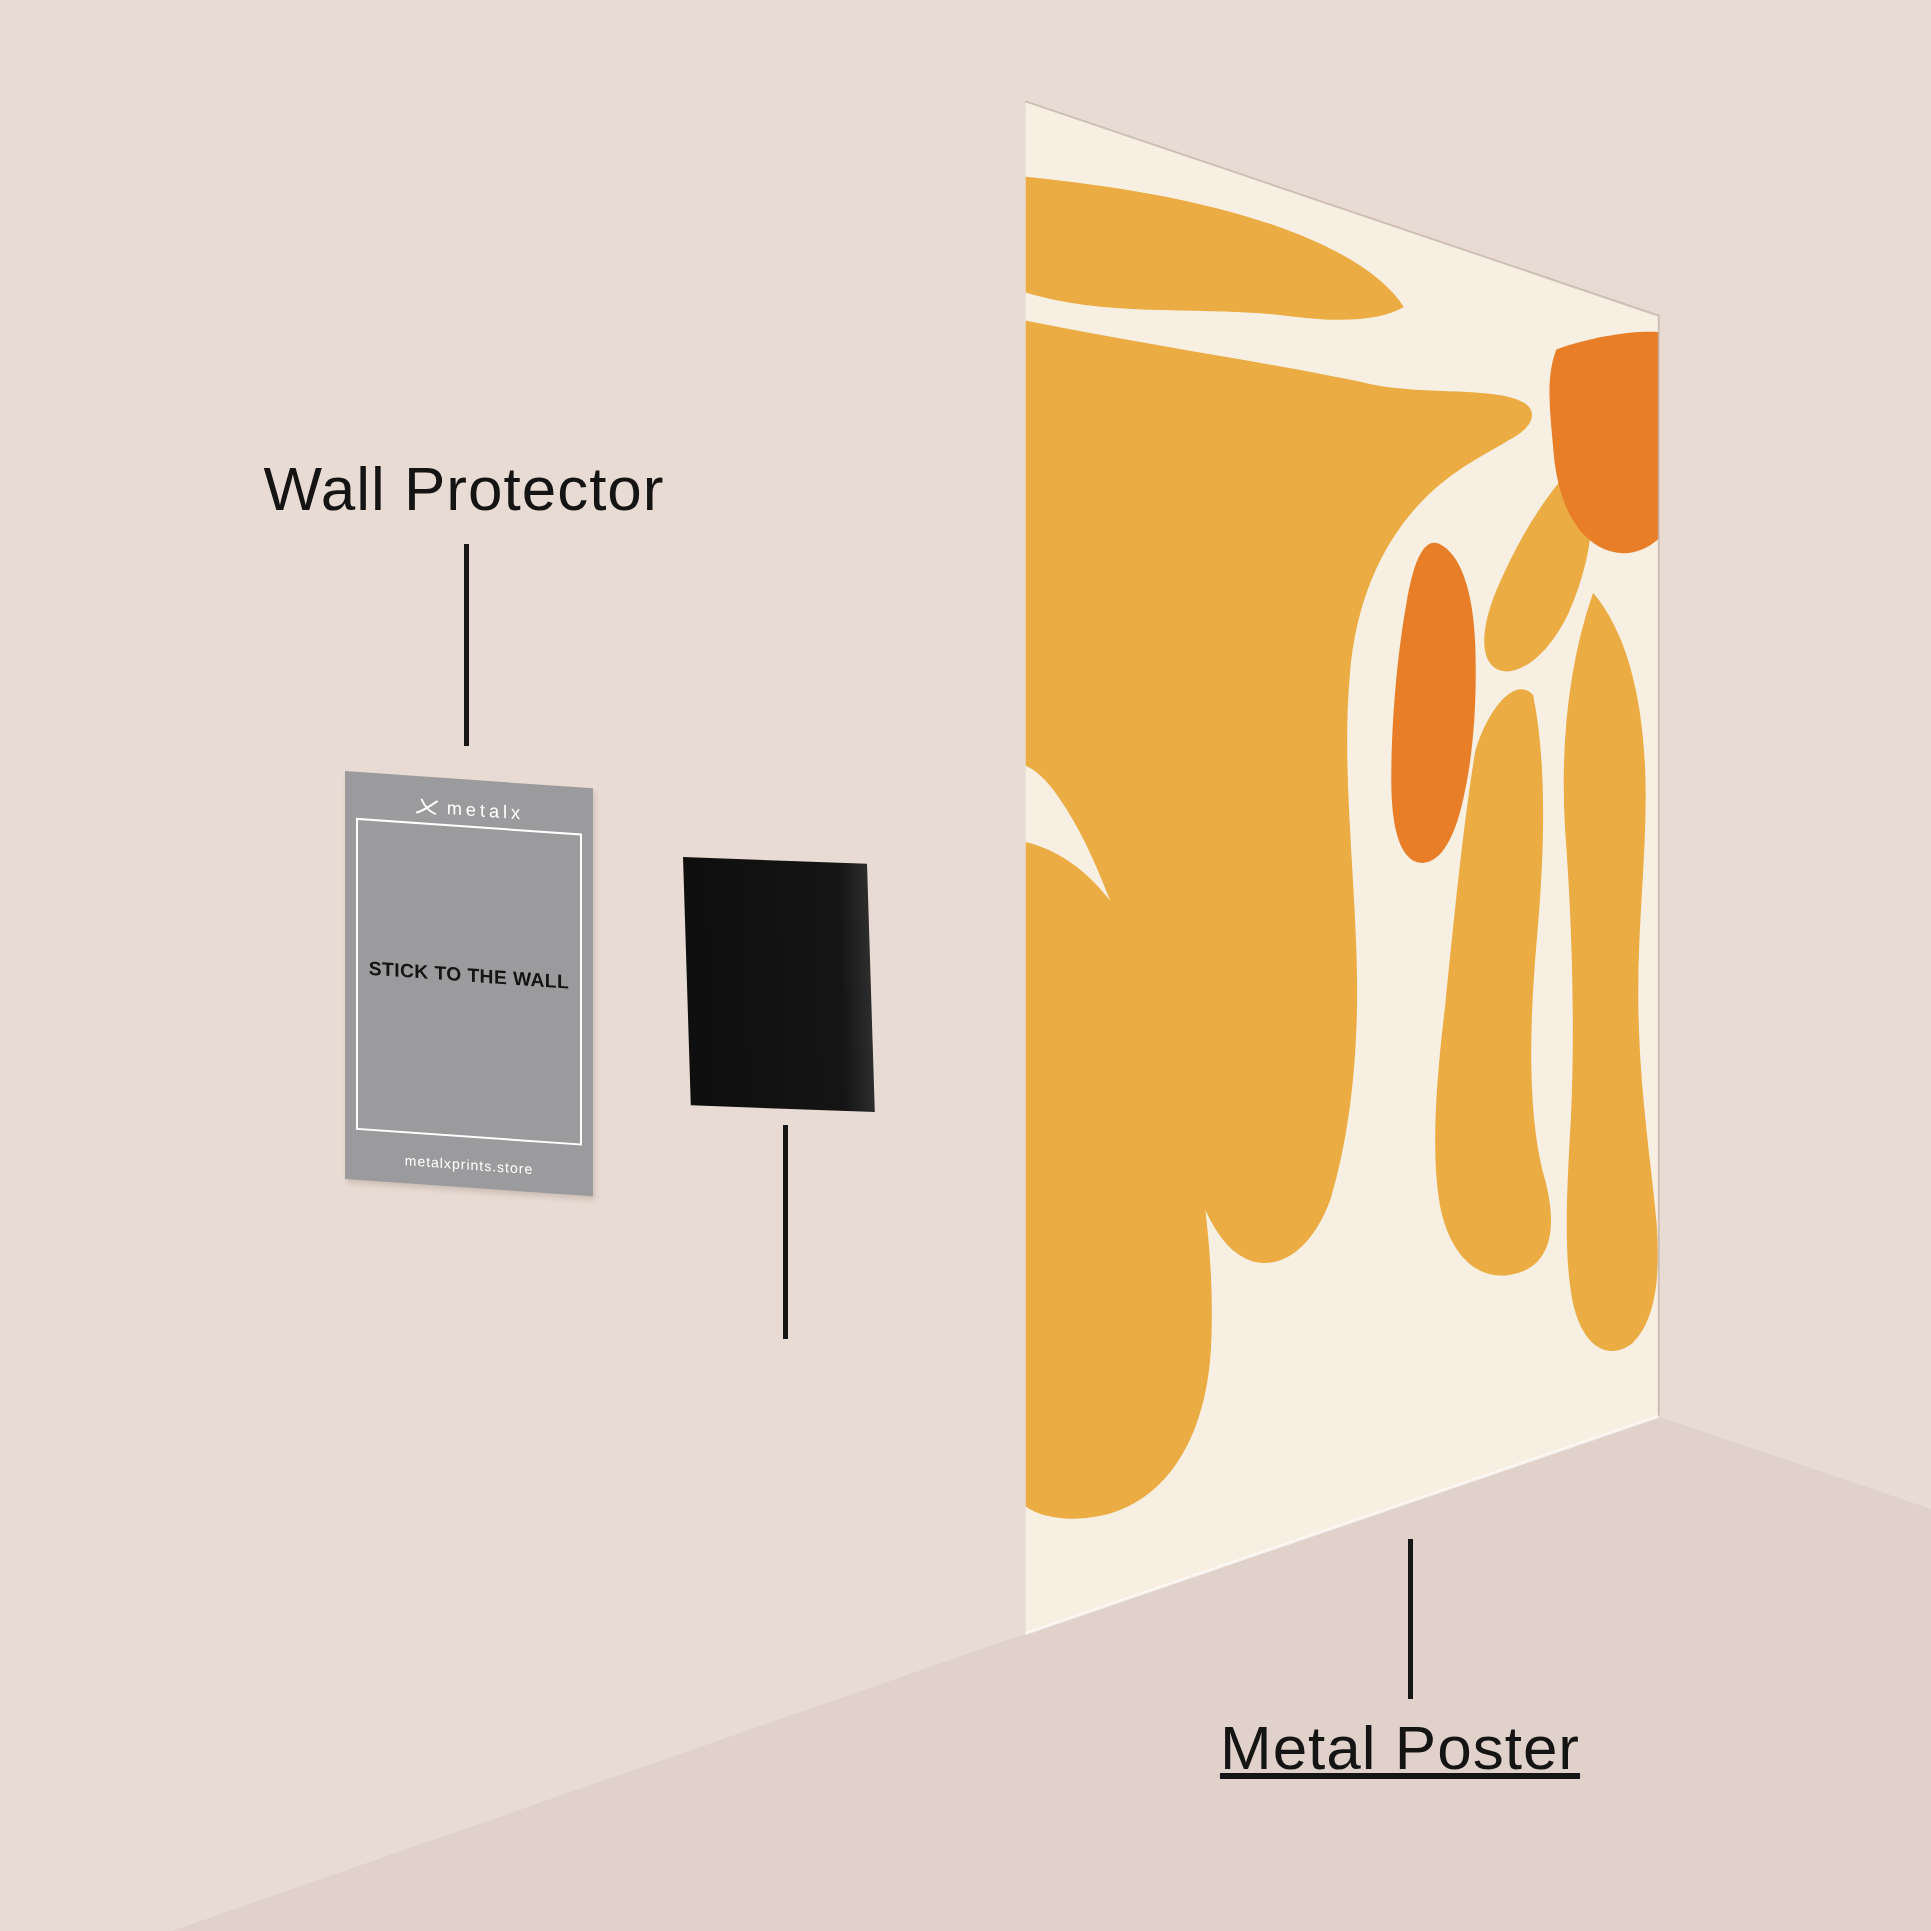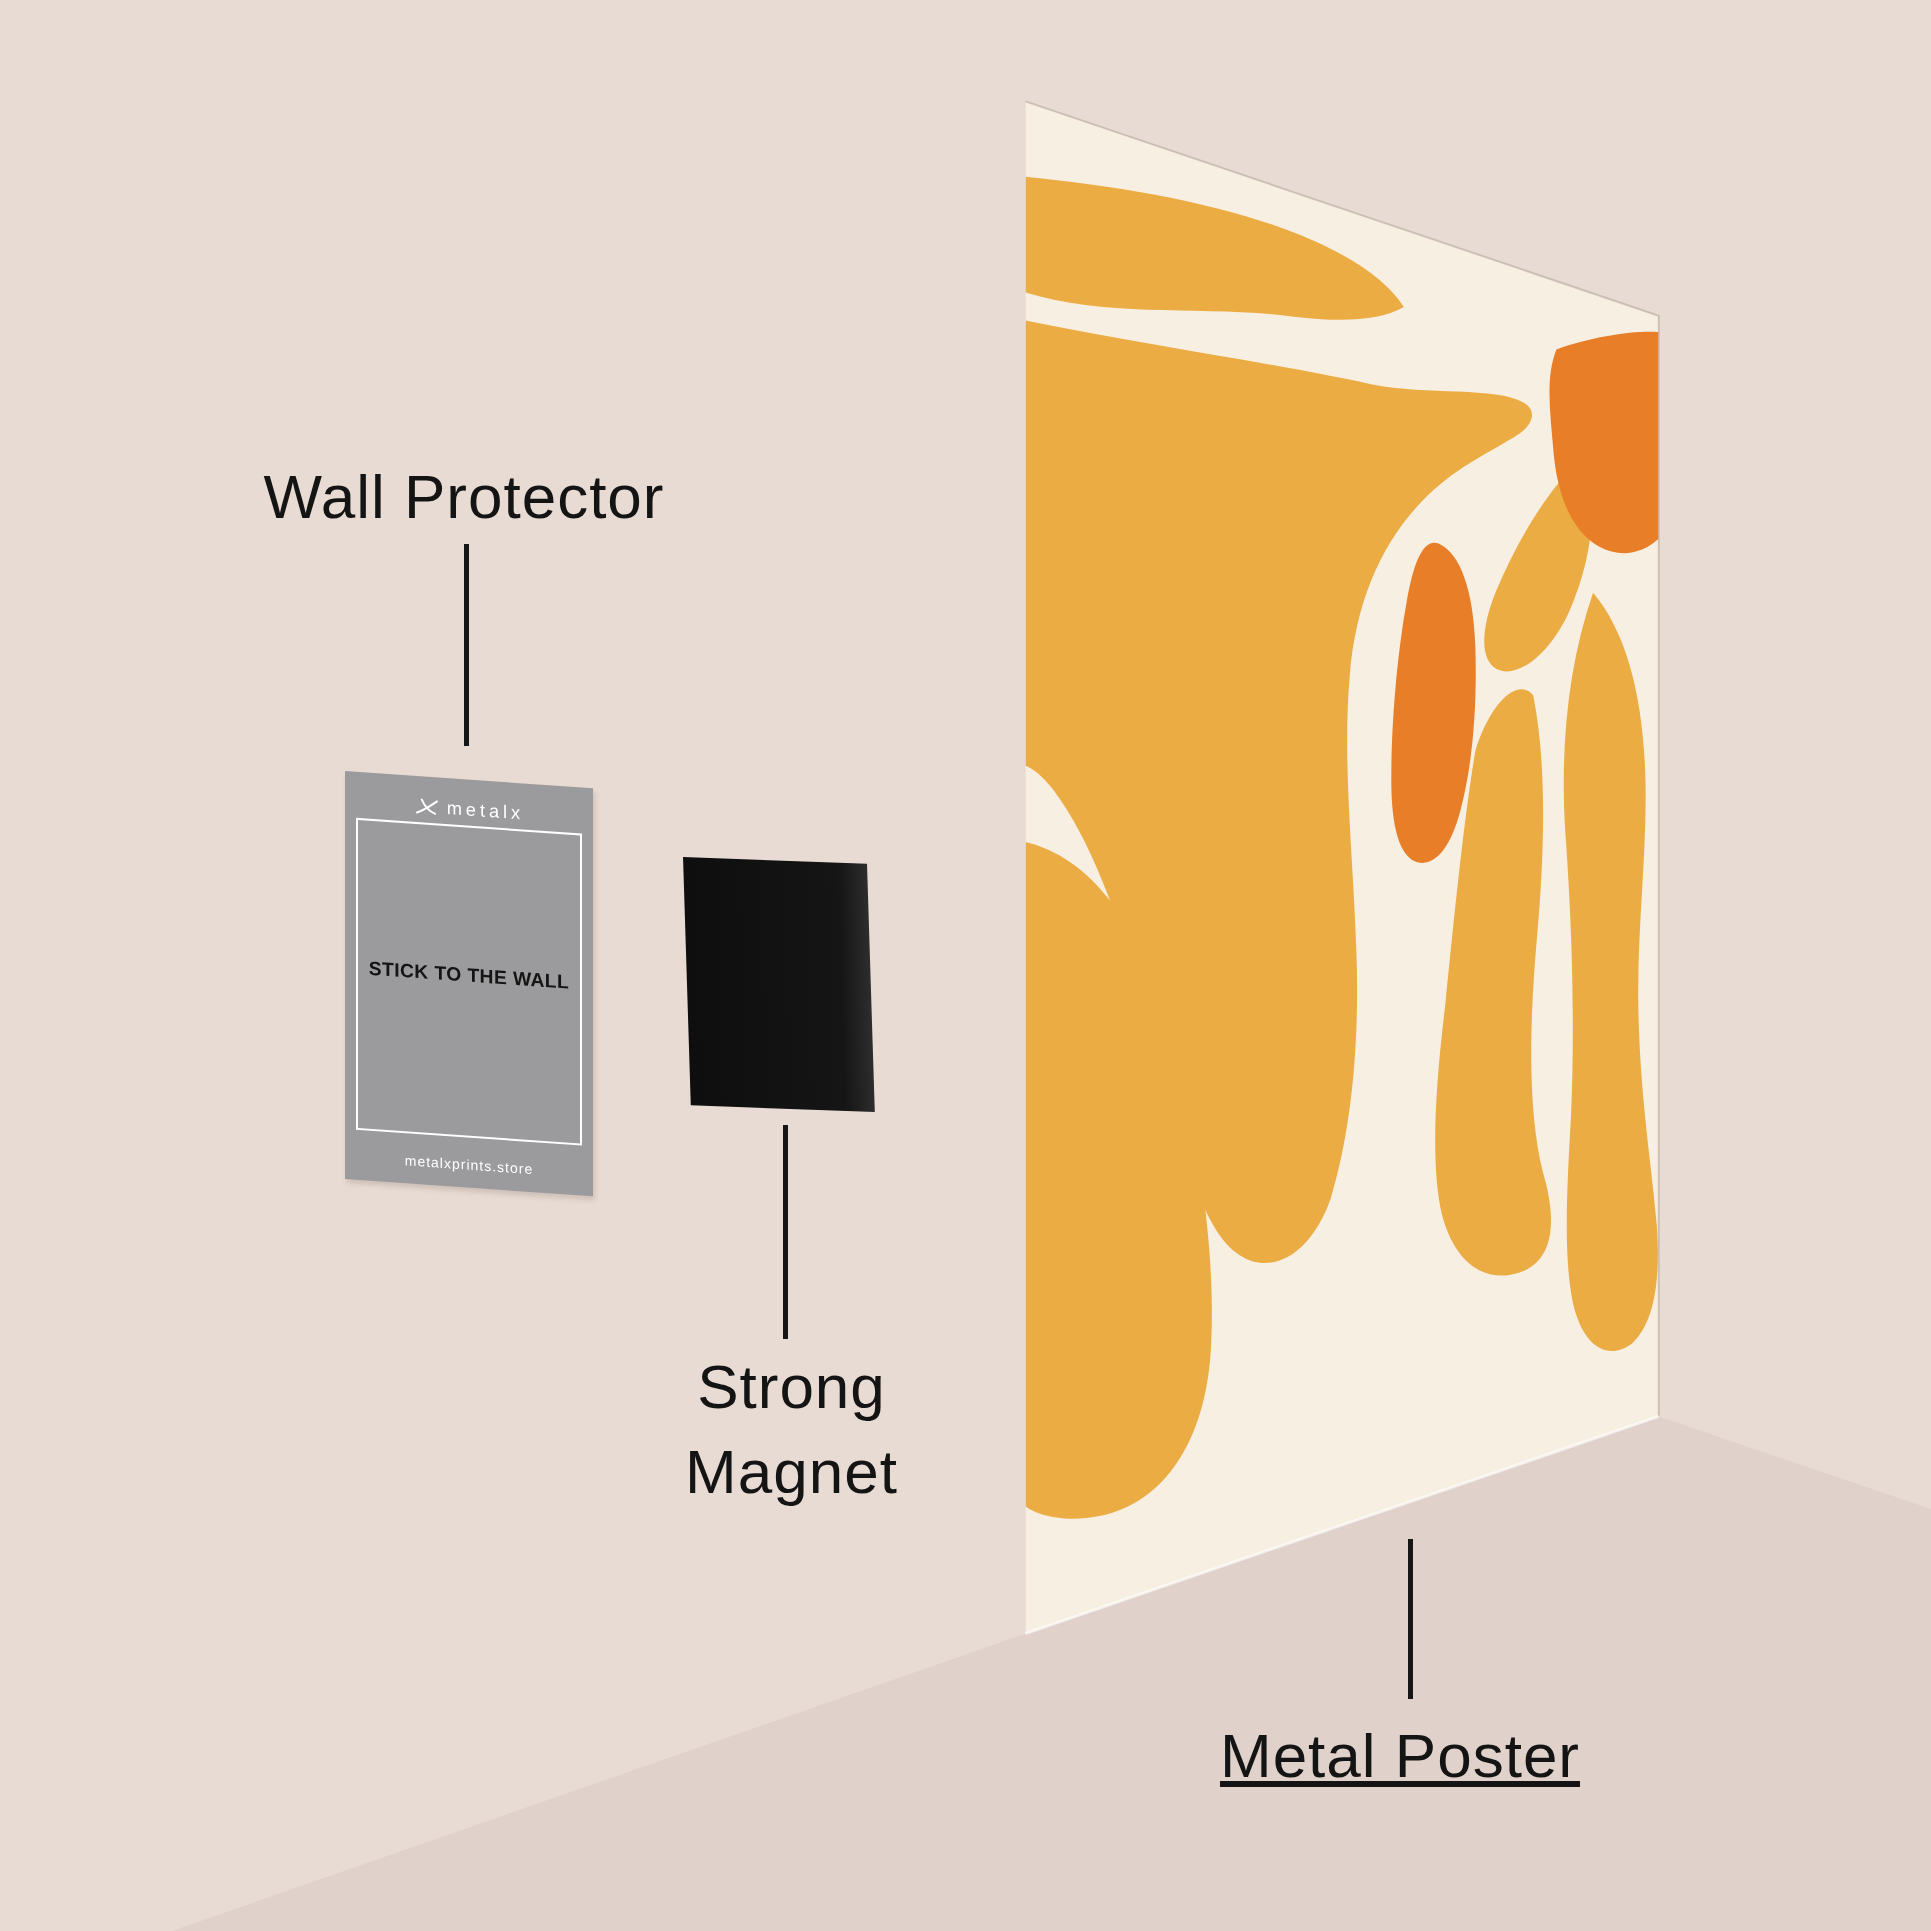--- a/index.html
+++ b/index.html
@@ -15,21 +15,21 @@
 
   
   .pline{position:absolute;width:4.8px;background:#161616;}
   .line-wall{left:464px;top:544px;height:202px;}
   .line-magnet{left:783px;top:1125px;height:214px;}
   .line-poster{left:1408px;top:1539px;height:160px;}
 
   
   .label{
     position:absolute;color:#141414;text-align:center;
-    font-size:62px;font-weight:500;letter-spacing:1px;line-height:85px;margin-top:8px;
+    font-size:62px;font-weight:500;letter-spacing:1px;line-height:85px;
   }
   .label-wall{left:126px;top:446px;width:676px;}
   .label-magnet{left:502px;top:1336px;width:579px;}
   .label-poster{left:1062px;top:1705px;width:676px;text-decoration:underline;}
 
   
   .card{
     position:absolute;left:345px;top:771px;width:248px;height:408px;
     background:#9B9B9D;
     transform:skewY(4deg);transform-origin:top left;
@@ -98,24 +98,20 @@
 
     <path fill="none" stroke-width="2" stroke-opacity="0.55" d="M1062 105 L1718 327 L1718 1467" stroke="#B3A298"></path>
     <path fill="none" stroke-width="3" stroke-opacity="0.65" d="M1718 1467 L1062 1692" stroke="#FFFFFF"></path>
   </svg>
 
   <div class="pline line-wall"></div>
   <div class="pline line-magnet"></div>
   <div class="pline line-poster"></div>
 
   <div class="label label-wall">Wall Protector</div>
-  <div class="label label-magnet">
-    <div>Strong</div>
-    <div>Magnet</div>
-  </div>
   <div class="label label-poster">Metal Poster</div>
 
   <div class="card">
     <div class="card-brand">
       <svg width="25" height="17.4" viewBox="0 0 26 18">
         <path d="M3 15 C 9 13, 16 8, 24 2" fill="none" stroke="#FFFFFF" stroke-width="2" stroke-linecap="round"></path>
         <path d="M8 1 C 11 8, 16 13, 22 15" fill="none" stroke="#FFFFFF" stroke-width="2" stroke-linecap="round"></path>
       </svg>
       <span class="card-brand-text">metalx</span>
     </div>

